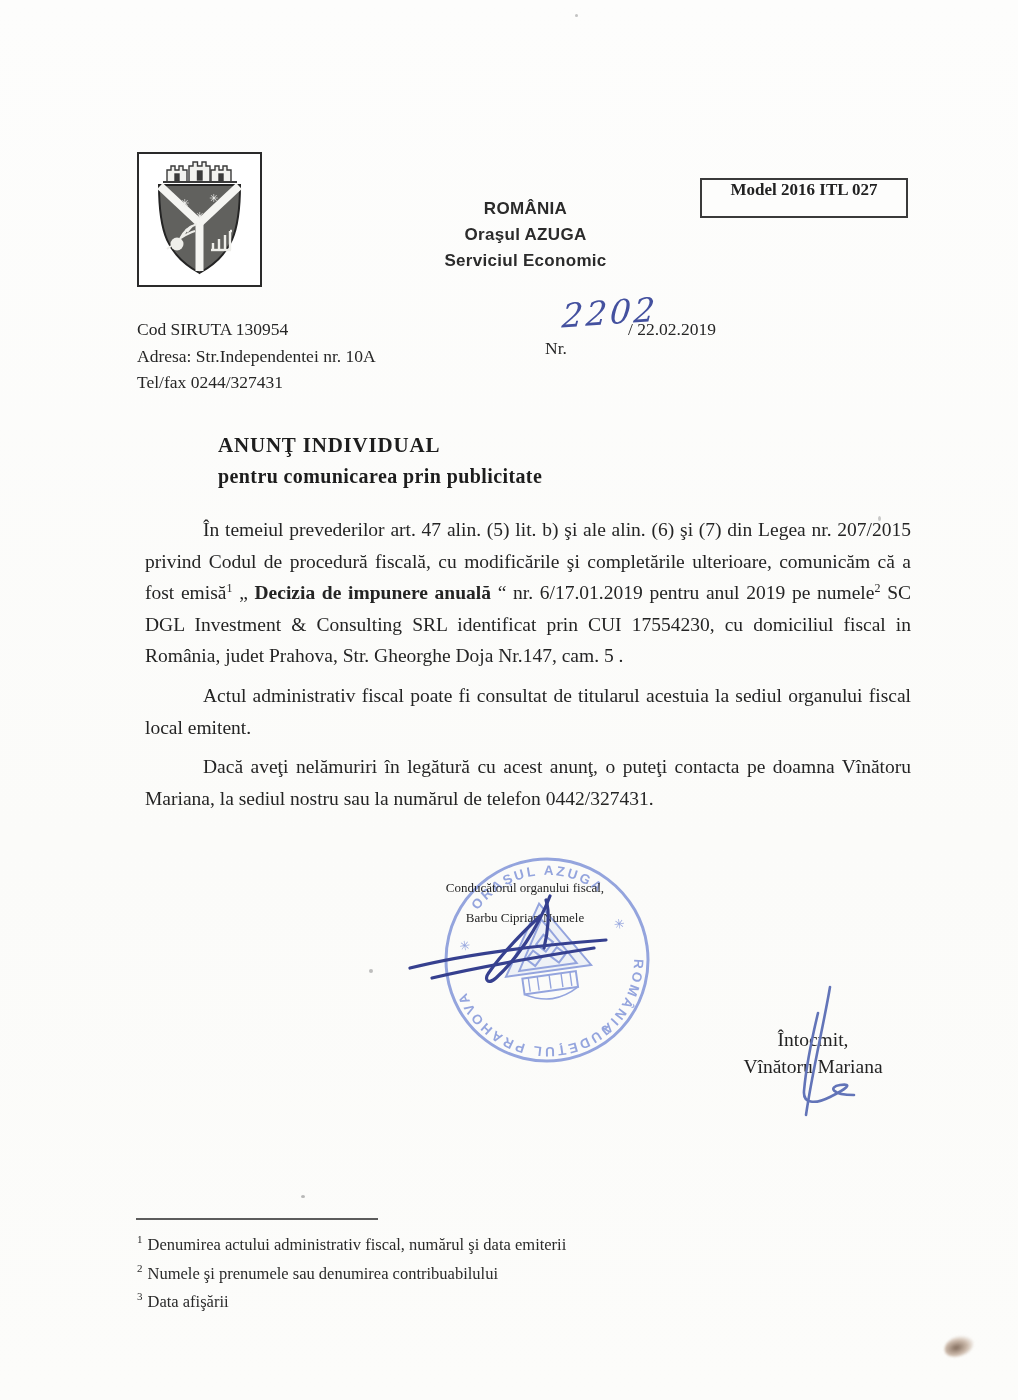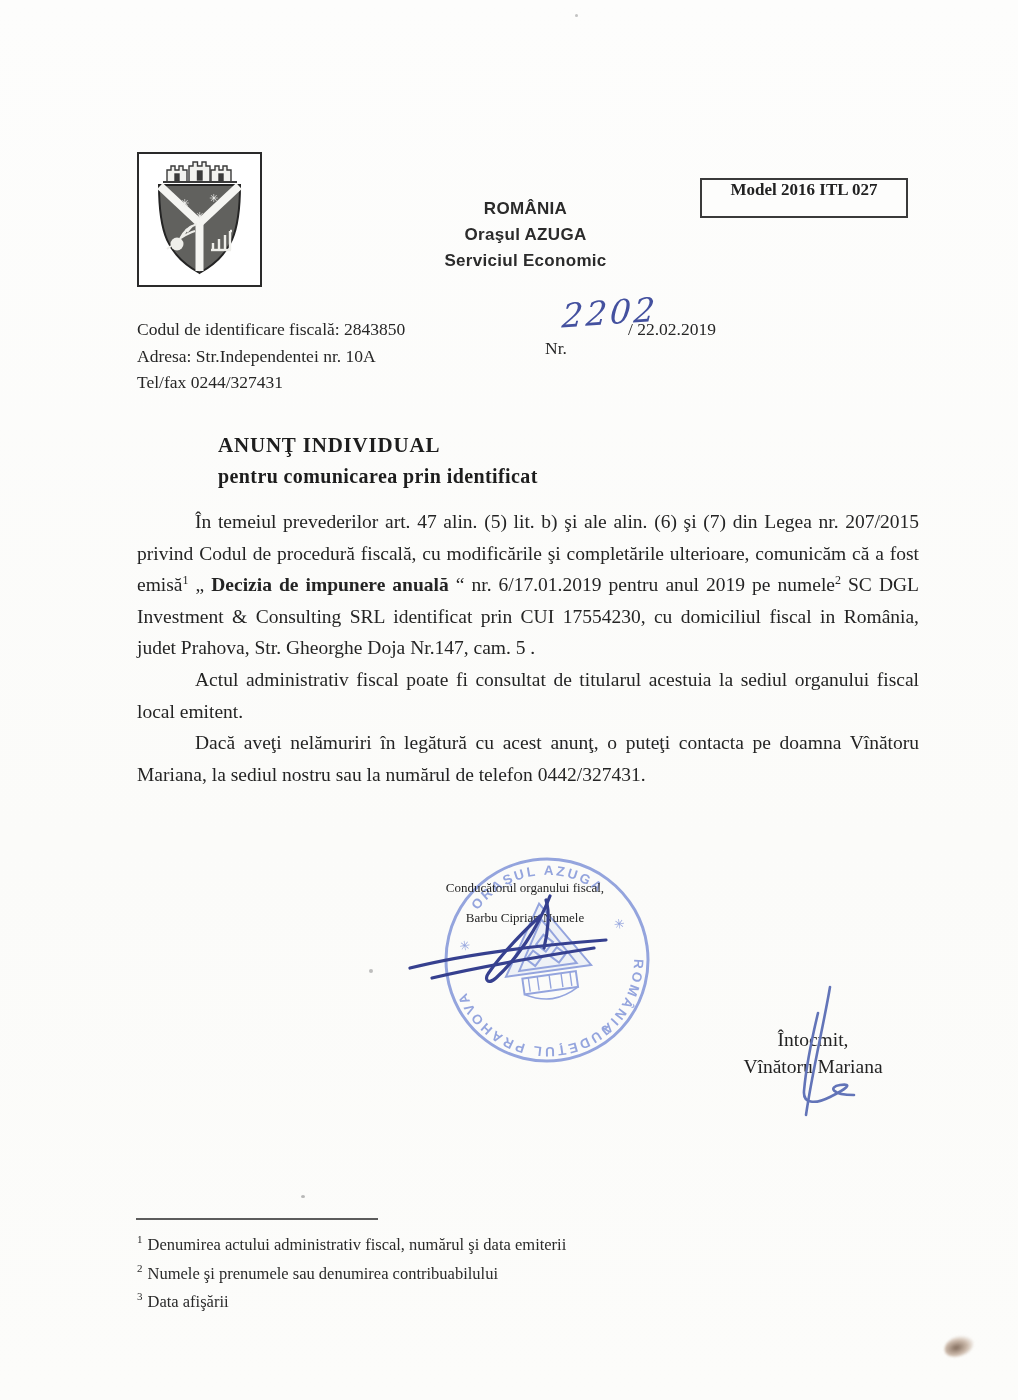--- a/index.html
+++ b/index.html
@@ -35,21 +35,21 @@
   .nr-date{position:absolute;left:628px;top:319px;font-size:17.5px;color:#262626;}
   
   .title-block{position:absolute;left:218px;top:433px;width:600px;text-align:left;color:#1d1d1d;}
   .title-line1{font-size:21px;font-weight:bold;letter-spacing:.8px;}
   .title-line2{font-size:20px;font-weight:bold;margin-top:7px;letter-spacing:.4px;}
   
   .body-text{
     position:absolute;left:137px;top:506px;width:782px;
     font-size:19.5px;line-height:31.6px;text-align:justify;color:#242424;
   }
-  .body-text p{margin:0;text-indent:58px;}
+  .body-text p{margin:8px;text-indent:58px;}
   .body-text sup{font-size:12px;line-height:0;}
   .bold{font-weight:bold;}
   
   .sign-block{
     position:absolute;left:350px;top:873px;width:350px;text-align:center;
     font-size:13px;line-height:30px;color:#232323;z-index:3;
   }
   .prepared-block{
     position:absolute;left:718px;top:1026px;width:190px;text-align:center;
     font-size:19.5px;line-height:27px;color:#232323;z-index:3;
@@ -124,32 +124,32 @@
     <div>ROMÂNIA</div>
     <div>Oraşul AZUGA</div>
     <div>Serviciul Economic</div>
   </div>
 
   <div class="model-box">
     <span>Model 2016 ITL 027</span>
   </div>
 
   <div class="info-block">
-    <div>Codul de identificare fiscală: 2843850</div>
+    <div>Cod SIRUTA 130954</div>
     <div>Adresa: Str.Independentei nr. 10A</div>
     <div>Tel/fax 0244/327431</div>
   </div>
 
   <span class="nr-prefix">Nr.</span>
   <span class="nr-hand">2202</span>
   <span class="nr-date">/ 22.02.2019</span>
 
   <div class="title-block">
     <div class="title-line1">ANUNŢ INDIVIDUAL</div>
-    <div class="title-line2">pentru comunicarea prin identificat</div>
+    <div class="title-line2">pentru comunicarea prin publicitate</div>
   </div>
 
   <div class="body-text">
     <p><span>În temeiul prevederilor art. 47 alin. (5) lit. b) şi ale alin. (6) şi (7) din Legea nr. 207/2015 privind Codul de procedură fiscală, cu modificările şi completările ulterioare, comunicăm că a fost emisă</span><sup>1</sup><span> „ </span><span class="bold">Decizia de impunere anuală</span><span> “ nr. 6/17.01.2019 pentru anul 2019 pe numele</span><sup>2</sup><span>  SC DGL Investment &amp; Consulting SRL identificat prin CUI 17554230, cu domiciliul fiscal in România, judet Prahova, Str. Gheorghe Doja Nr.147, cam. 5 .</span></p>
     <p>Actul administrativ fiscal poate fi consultat de titularul acestuia la sediul organului fiscal local emitent.</p>
     <p>Dacă aveţi nelămuriri în legătură cu acest anunţ, o puteţi contacta pe doamna Vînătoru Mariana, la sediul nostru sau la numărul de telefon 0442/327431.</p>
   </div>
 
   <svg class="stamp-svg" width="230" height="230" viewBox="0 0 230 230">
     <defs>

